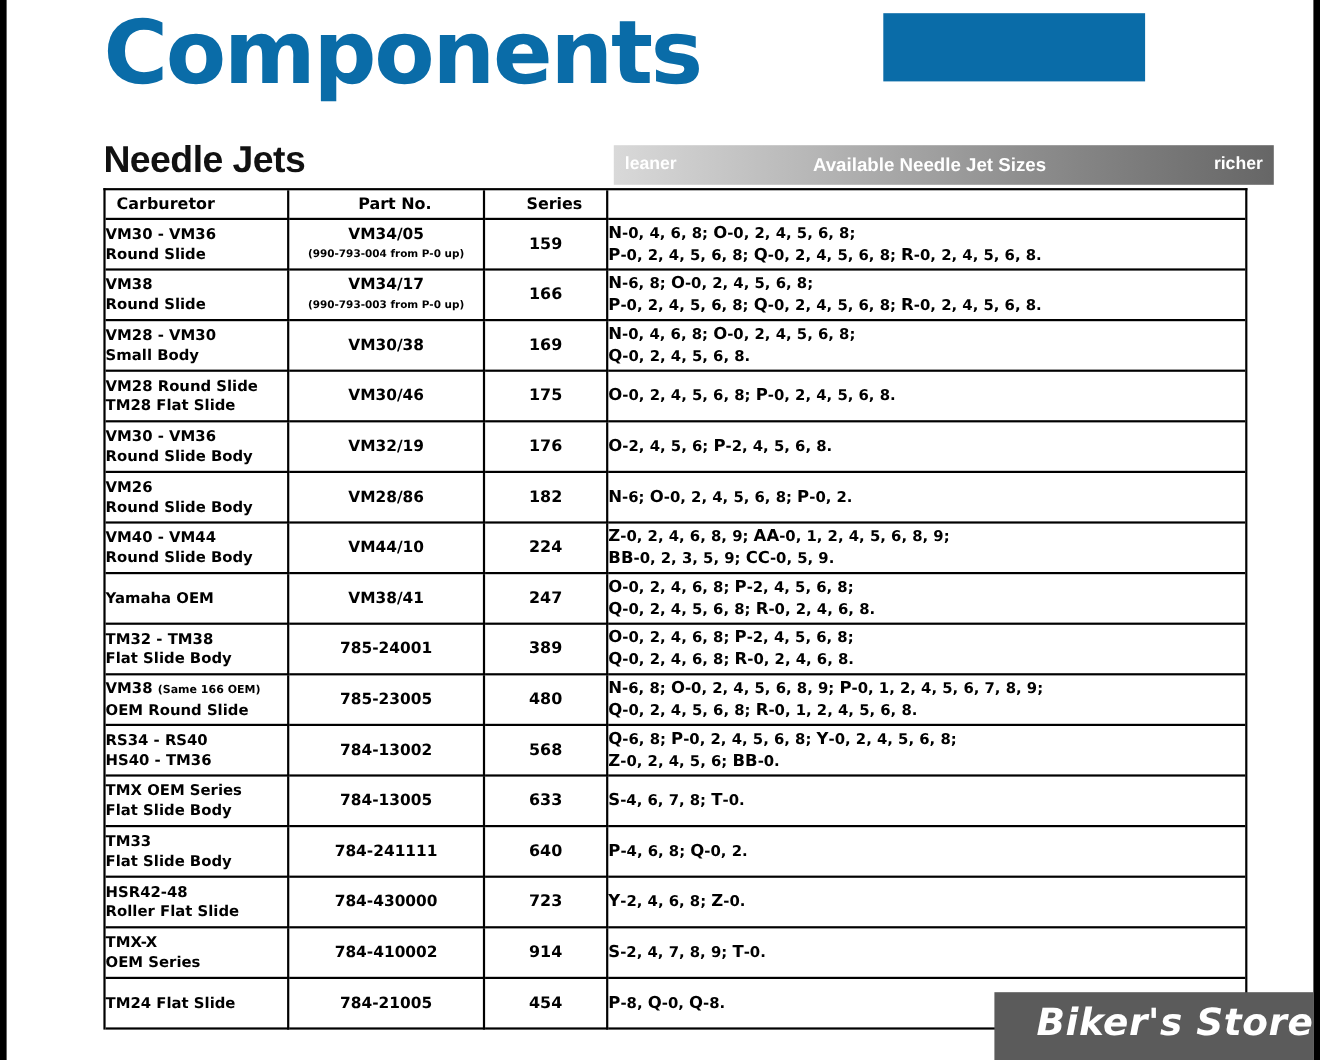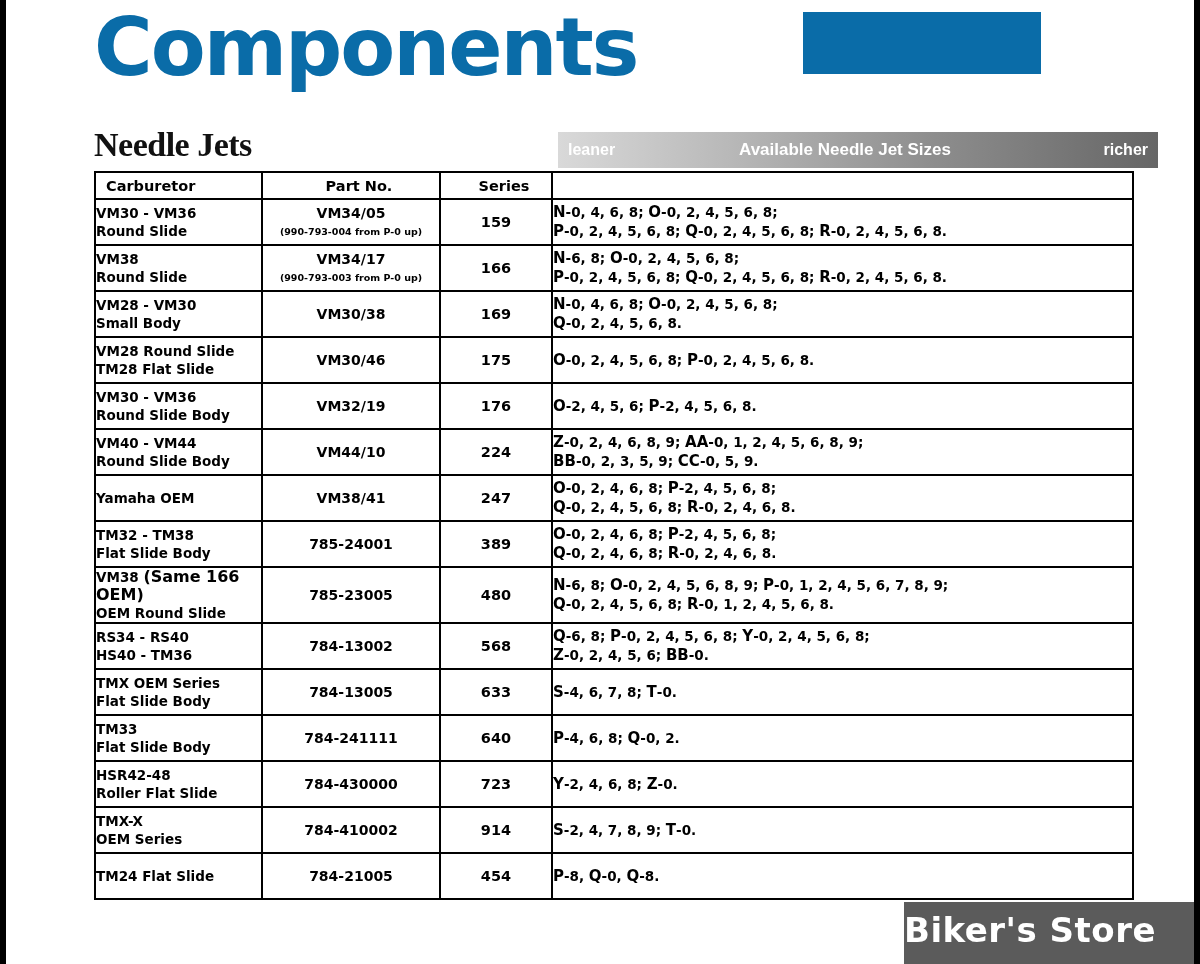--- a/index.html
+++ b/index.html
@@ -48,21 +48,21 @@
     background: #0a6ca8;
   }
 
   
   .section-title {
     position: absolute;
     left: 94px; top: 126px;
     font-size: 34px;
     font-weight: bold;
     color: #111111;
-    font-family: Liberation Serif, serif;
+    font-family: Liberation Sans, sans-serif;
     letter-spacing: -0.5px;
   }
 
   
   .banner {
     position: absolute;
     left: 558px; top: 132px;
     width: 600px; height: 36px;
     background: linear-gradient(to right, #d9d9d9 0%, #b9b9b9 28%, #8e8e8e 62%, #666666 100%);
     color: #ffffff;
@@ -123,21 +123,21 @@
   tbody td { height: 46px; }
   td.carb {
     padding: 4px 0 4px 10px;
     font-size: 13.5px;
     font-weight: bold;
     color: #000000;
     line-height: 18px;
     font-family: "DejaVu Sans", sans-serif;
   }
   td.carb .sub {
-    font-size: 16px;
+    font-size: 10px;
     font-weight: bold;
   }
   td.part {
     text-align: center;
     font-size: 14px;
     font-weight: bold;
     color: #000000;
     line-height: 18px;
     font-family: "DejaVu Sans", sans-serif;
   }
@@ -168,22 +168,23 @@
   .watermark {
     position: absolute;
     right: 6px; bottom: 0px;
     width: 290px; height: 62px;
     background: #5b5b5b;
     color: #ffffff;
   }
   .watermark-text {
     position: absolute;
     left: 0; right: 0; top: 8px;
-    text-align: left;
-    font-family: "DejaVu Sans", sans-serif;
+    text-align: right;
+    font-family: "DejaVu Sans", sans-serif;
+    font-style: italic;
     font-weight: bold;
     font-size: 34px;
     letter-spacing: 0.5px;
     color: #ffffff;
   }
 </style>
 </head>
 <body>
 
 <div id="page">
@@ -245,20 +246,26 @@
             <td class="series">175</td>
             <td class="sizes"><span class="ltr">O</span>-0, 2, 4, 5, 6, 8;   <span class="ltr">P</span>-0, 2, 4, 5, 6, 8.</td>
           </tr>
           <tr>
             <td class="carb">VM30 - VM36<br>Round Slide Body</td>
             <td class="part">VM32/19</td>
             <td class="series">176</td>
             <td class="sizes"><span class="ltr">O</span>-2, 4, 5, 6;   <span class="ltr">P</span>-2, 4, 5, 6, 8.</td>
           </tr>
           <tr>
+            <td class="carb">VM26<br>Round Slide Body</td>
+            <td class="part">VM28/86</td>
+            <td class="series">182</td>
+            <td class="sizes"><span class="ltr">N</span>-6;   <span class="ltr">O</span>-0, 2, 4, 5, 6, 8;   <span class="ltr">P</span>-0, 2.</td>
+          </tr>
+          <tr>
             <td class="carb">VM40 - VM44<br>Round Slide Body</td>
             <td class="part">VM44/10</td>
             <td class="series">224</td>
             <td class="sizes"><span class="ltr">Z</span>-0, 2, 4, 6, 8, 9;   <span class="ltr">AA</span>-0, 1, 2, 4, 5, 6, 8, 9;<br><span class="ltr">BB</span>-0, 2, 3, 5, 9;   <span class="ltr">CC</span>-0, 5, 9.</td>
           </tr>
           <tr>
             <td class="carb">Yamaha OEM</td>
             <td class="part">VM38/41</td>
             <td class="series">247</td>
             <td class="sizes"><span class="ltr">O</span>-0, 2, 4, 6, 8;   <span class="ltr">P</span>-2, 4, 5, 6, 8;<br><span class="ltr">Q</span>-0, 2, 4, 5, 6, 8;   <span class="ltr">R</span>-0, 2, 4, 6, 8.</td>

